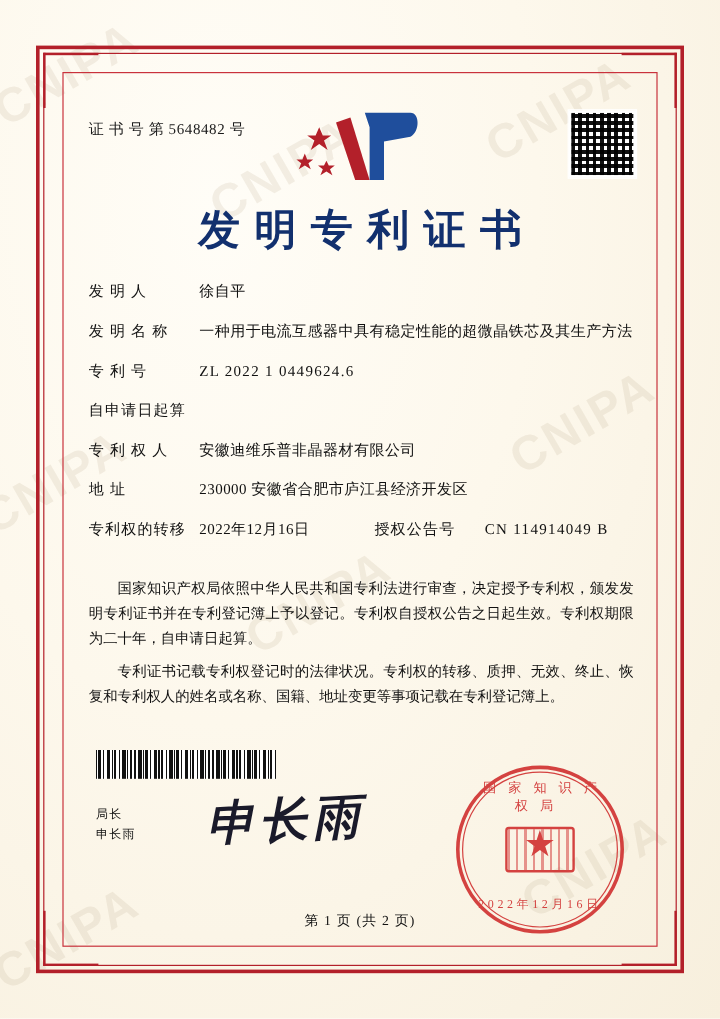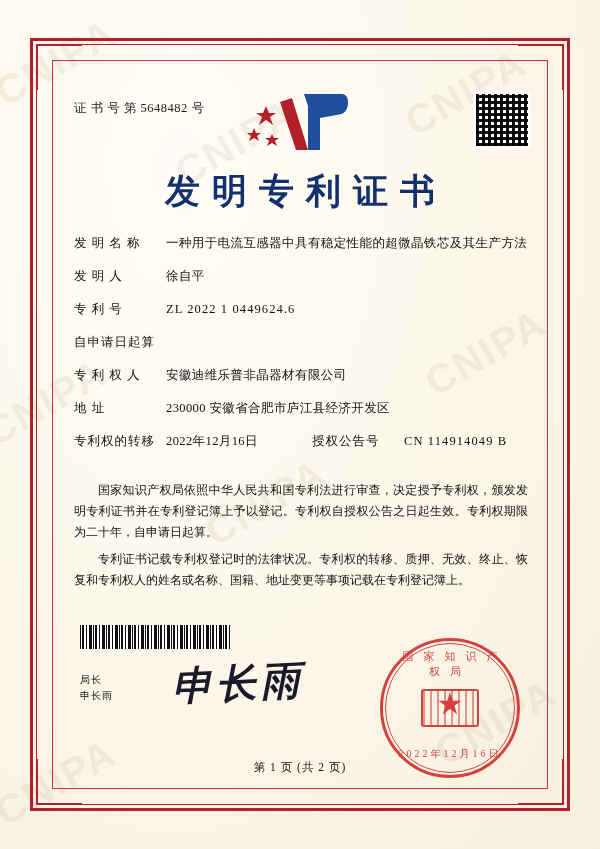--- a/index.html
+++ b/index.html
@@ -286,27 +286,27 @@
         <polygon points="8,40 10,45 15,45 11,48 13,53 8,50 3,53 5,48 1,45 6,45" fill="#b3202a"></polygon>
         <polygon points="26,46 28,50 33,50 29,53 31,58 26,55 21,58 23,53 19,50 24,50" fill="#b3202a"></polygon>
       </svg>
     </div>
 
     <div class="title">发明专利证书</div>
 
     <div class="fields">
 
       <div class="row">
+        <div class="label">发 明 人</div>
+        <div class="value">徐自平</div>
+      </div>
+
+      <div class="row">
         <div class="label">发 明 名 称</div>
         <div class="value">一种用于电流互感器中具有稳定性能的超微晶铁芯及其生产方法</div>
-      </div>
-
-      <div class="row">
-        <div class="label">发 明 人</div>
-        <div class="value">徐自平</div>
       </div>
 
       <div class="row">
         <div class="label">专 利 号</div>
         <div class="value mono">ZL 2022 1 0449624.6</div>
       </div>
 
       <div class="row">
         <div class="label">自申请日起算</div>
       </div>

